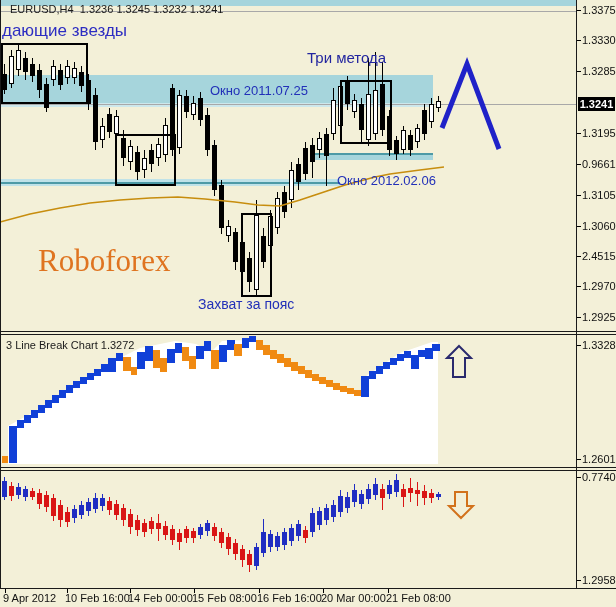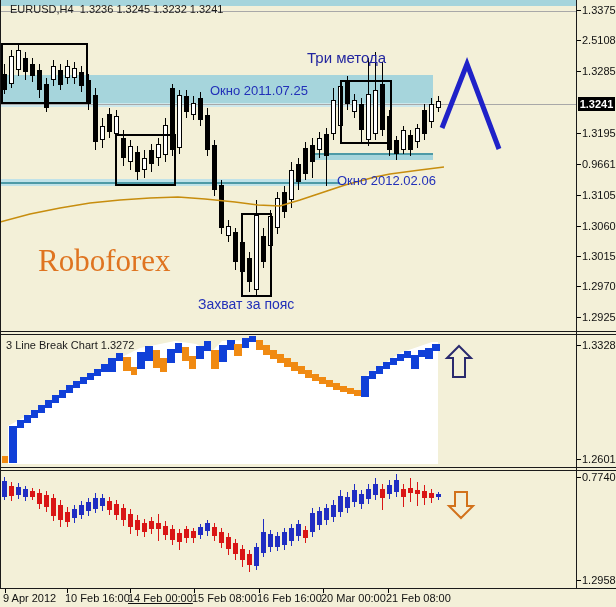--- a/index.html
+++ b/index.html
@@ -369,58 +369,59 @@
     <div class="abs" style="left: 1px; top: 43px; width: 83px; height: 57px; z-index: 3; border: 2px solid rgb(0, 0, 0);"></div>
     <div class="abs" style="left: 115px; top: 134px; width: 57px; height: 48px; z-index: 3; border: 2px solid rgb(0, 0, 0);"></div>
     <div class="abs" style="left: 241px; top: 213px; width: 27px; height: 80px; z-index: 3; border: 2px solid rgb(0, 0, 0);"></div>
     <div class="abs" style="left: 340px; top: 80px; width: 48px; height: 60px; z-index: 3; border: 2px solid rgb(0, 0, 0);"></div>
     <svg width="616" height="607" style="z-index: 4;">
       <polyline points="0,222 30,214 60,208 90,203 120,200 150,198 178,197 205,199 235,202 258,205 280,206 300,200 315,195 330,190 345,185 360,181 375,177 390,174 405,172 420,170 444,167" fill="none" stroke="#c78d0e" stroke-width="1.6"></polyline>
       <polyline points="442,128 467,64 499,149" fill="none" stroke="#1f22c8" stroke-width="5" stroke-linejoin="miter"></polyline>
       <polygon points="459,346 471,358 465,358 465,377 453,377 453,358 447,358" fill="#f3f0d8" stroke="#2a2a6e" stroke-width="2" stroke-linejoin="miter"></polygon>
       <polygon points="461,518 473,506 467,506 467,492 455,492 455,506 449,506" fill="#f3f0d8" stroke="#d2721c" stroke-width="2" stroke-linejoin="miter"></polygon>
     </svg>
+    <div class="annot" style="left: 2px; top: 21px; font-size: 17px; color: rgb(45, 45, 194); font-family: &quot;Liberation Sans&quot;, sans-serif;">дающие звезды</div>
     <div class="annot" style="left: 307px; top: 49px; font-size: 15px; color: rgb(34, 37, 159); font-family: &quot;Liberation Sans&quot;, sans-serif;">Три метода</div>
     <div class="annot" style="left: 210px; top: 83px; font-size: 13px; color: rgb(34, 48, 184); font-family: &quot;Liberation Sans&quot;, sans-serif;">Окно 2011.07.25</div>
     <div class="annot" style="left: 337px; top: 173px; font-size: 13px; color: rgb(34, 48, 184); font-family: &quot;Liberation Sans&quot;, sans-serif;">Окно 2012.02.06</div>
     <div class="annot" style="left: 38px; top: 243px; font-size: 31px; color: rgb(223, 116, 32); font-family: &quot;Liberation Serif&quot;, serif;">Roboforex</div>
     <div class="annot" style="left: 198px; top: 296px; font-size: 14px; color: rgb(34, 48, 184); font-family: &quot;Liberation Sans&quot;, sans-serif;">Захват за пояс</div>
     <div class="pricelab" style="top: 4px;">1.3375</div>
     <div class="tickdash" style="top: 10px;"></div>
-    <div class="pricelab" style="top: 34px;">2.5108</div>
+    <div class="pricelab" style="top: 34px;">1.3330</div>
     <div class="tickdash" style="top: 40px;"></div>
     <div class="pricelab" style="top: 65px;">1.3285</div>
     <div class="tickdash" style="top: 71px;"></div>
     <div class="pricelab" style="top: 127px;">1.3195</div>
     <div class="tickdash" style="top: 133px;"></div>
     <div class="pricelab" style="top: 158px;">0.9661</div>
     <div class="tickdash" style="top: 164px;"></div>
     <div class="pricelab" style="top: 189px;">1.3105</div>
     <div class="tickdash" style="top: 195px;"></div>
     <div class="pricelab" style="top: 220px;">1.3060</div>
     <div class="tickdash" style="top: 226px;"></div>
-    <div class="pricelab" style="top: 250px;">1.3015</div>
+    <div class="pricelab" style="top: 250px;">2.4515</div>
     <div class="tickdash" style="top: 256px;"></div>
     <div class="pricelab" style="top: 280px;">1.2970</div>
     <div class="tickdash" style="top: 286px;"></div>
     <div class="pricelab" style="top: 311px;">1.2925</div>
     <div class="tickdash" style="top: 317px;"></div>
     <div class="pricelab" style="top: 339px;">1.3328</div>
     <div class="tickdash" style="top: 345px;"></div>
     <div class="pricelab" style="top: 453px;">1.2601</div>
     <div class="tickdash" style="top: 459px;"></div>
     <div class="pricelab" style="top: 471px;">0.7740</div>
     <div class="tickdash" style="top: 477px;"></div>
     <div class="pricelab" style="top: 574px;">1.2958</div>
     <div class="tickdash" style="top: 580px;"></div>
     <div class="timelab" style="left: 3px;">9 Apr 2012</div>
     <div class="timetick" style="left: 5px;"></div>
     <div class="timelab" style="left: 65px;">10 Feb 16:00</div>
     <div class="timetick" style="left: 67px;"></div>
-    <div class="timelab" style="left: 128px; text-decoration: underline;">14 Feb 00:00</div>
+    <div class="timelab" style="left: 128px;">14 Feb 00:00</div>
     <div class="timetick" style="left: 130px;"></div>
     <div class="timelab" style="left: 192px;">15 Feb 08:00</div>
     <div class="timetick" style="left: 194px;"></div>
     <div class="timelab" style="left: 257px;">16 Feb 16:00</div>
     <div class="timetick" style="left: 259px;"></div>
     <div class="timelab" style="left: 321px;">20 Mar 00:00</div>
     <div class="timetick" style="left: 323px;"></div>
     <div class="timelab" style="left: 386px;">21 Feb 08:00</div>
     <div class="timetick" style="left: 388px;"></div>
   </div>

